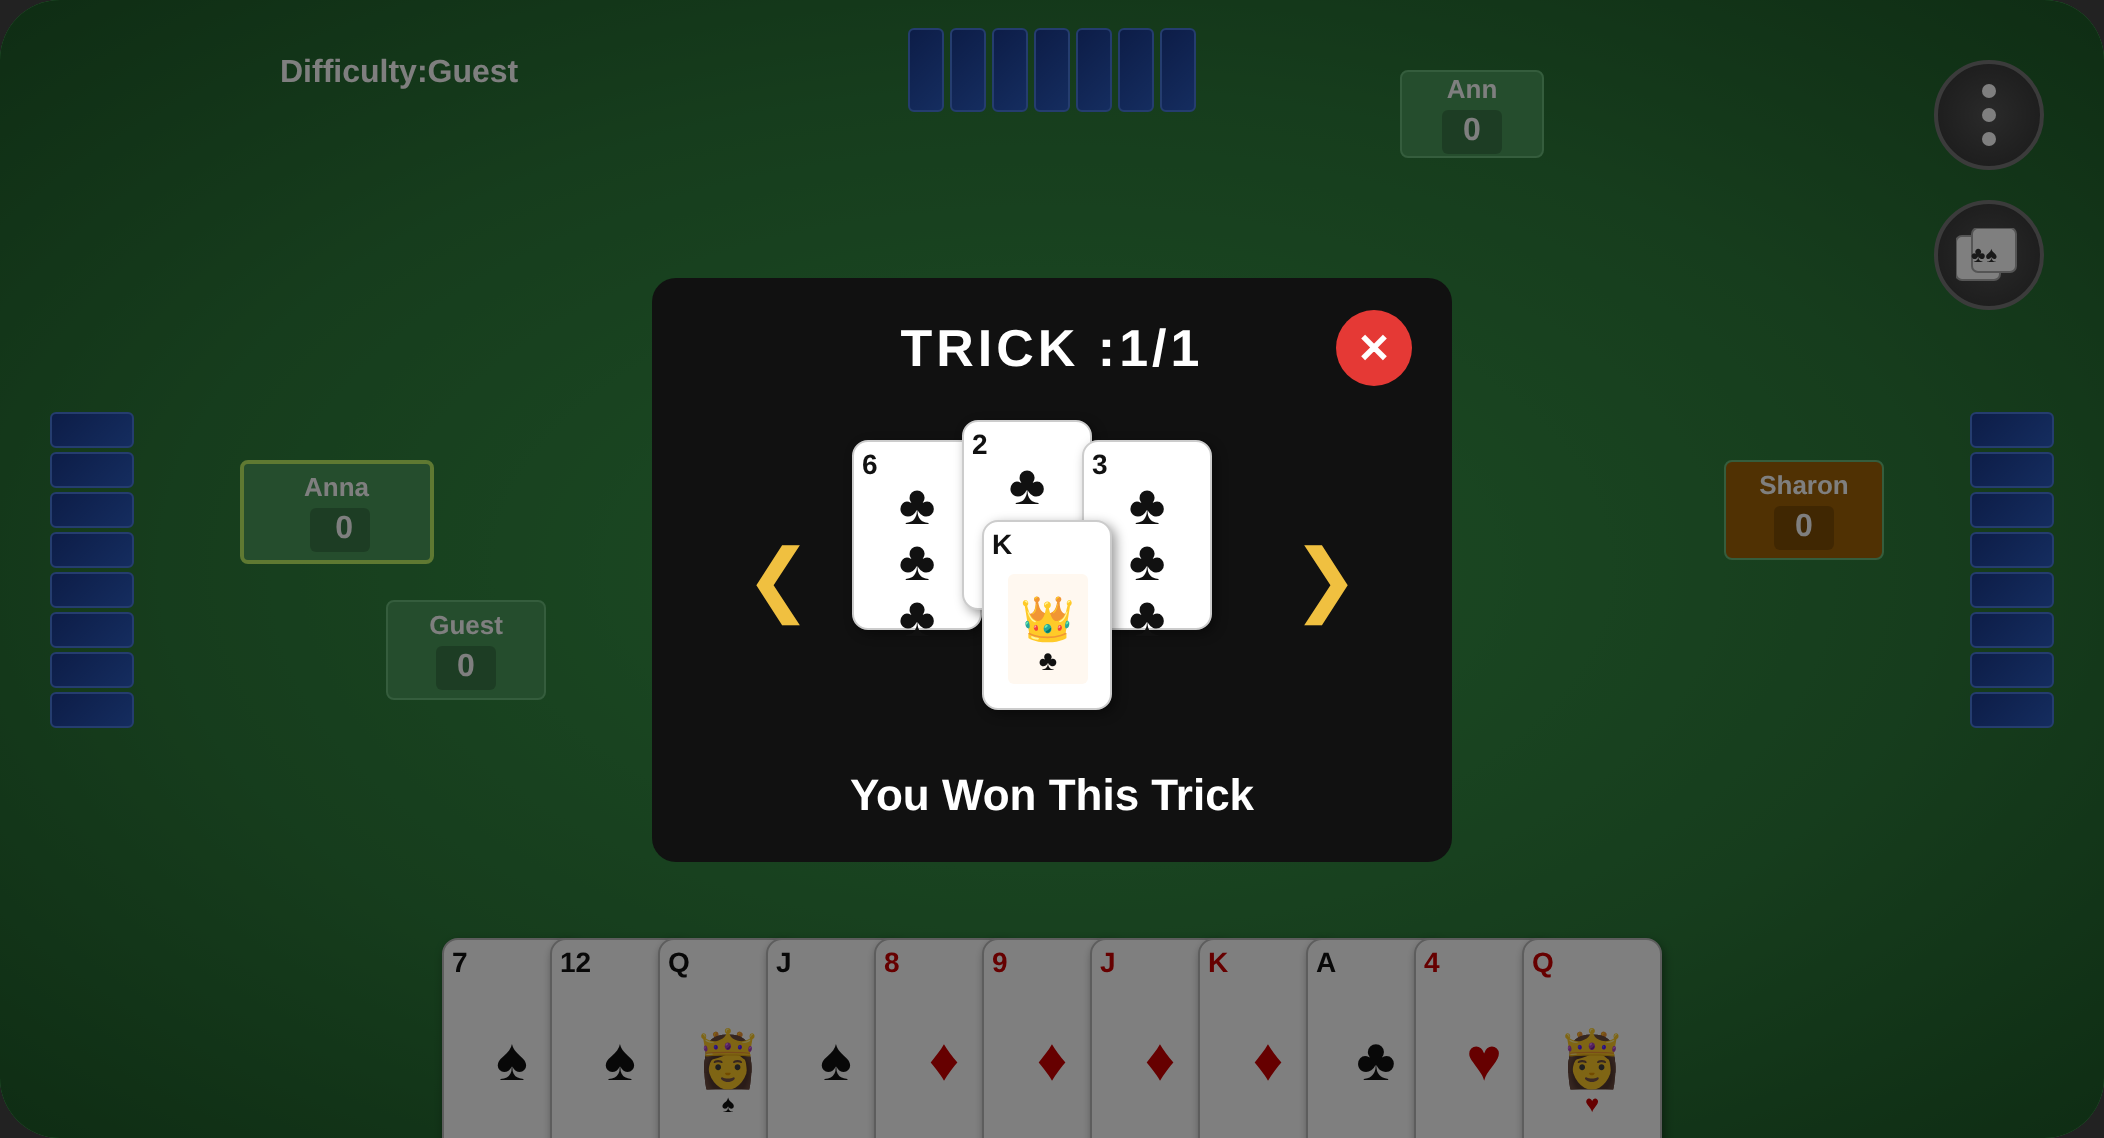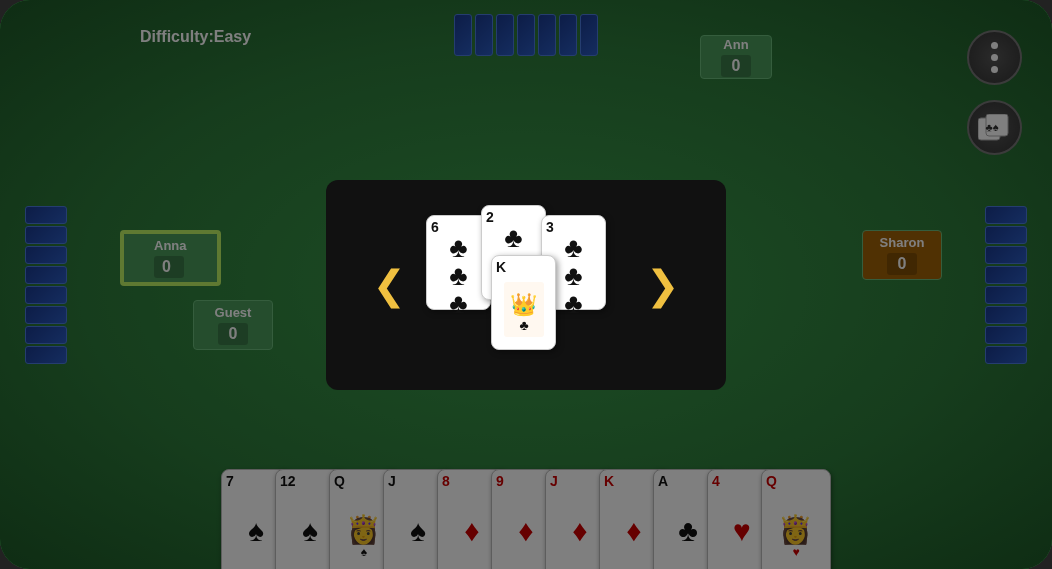--- a/index.html
+++ b/index.html
@@ -152,24 +152,24 @@
       flex-direction: column;
       z-index: 2;
     }
 
     
     .anna-box {
       position: absolute;
       left: 120px;
       top: 230px;
       background: #4a9a5a;
-      border: 4px solid #bef264;
+      border: 2px solid #bef264;
       border-radius: 4px;
       padding: 4px 30px;
-      text-align: left;
+      text-align: right;
       z-index: 2;
       min-width: 80px;
     }
 
     
     .guest-box {
       position: absolute;
       left: 193px;
       top: 300px;
       background: #4a9a5a;
@@ -376,21 +376,21 @@
       display: flex;
       align-items: center;
       justify-content: center;
     }
   </style>
 </head>
 <body>
 
 <div id="game-container">
 
-  <div class="difficulty-label">Difficulty:Easy</div>
+  <div class="difficulty-label">Difficulty:Guest</div>
 
   <div class="top-deck">
     <div class="deck-card-back"></div>
     <div class="deck-card-back"></div>
     <div class="deck-card-back"></div>
     <div class="deck-card-back"></div>
     <div class="deck-card-back"></div>
     <div class="deck-card-back"></div>
     <div class="deck-card-back"></div>
   </div>
@@ -446,20 +446,24 @@
     <div class="score-val">0</div>
   </div>
 
   <div class="sharon-box">
     <div class="player-name">Sharon</div>
     <div class="score-val">0</div>
   </div>
 
   <div class="modal-overlay">
     <div class="modal">
+      <div class="modal-header">
+        <div class="modal-title">TRICK :1/1</div>
+        <div class="modal-close">✕</div>
+      </div>
 
       <div class="modal-cards-area">
         <div class="modal-nav">❮</div>
 
         <div class="trick-cards">
 
           <div class="trick-card clubs card-6c">
             <span class="card-rank">6</span>
             <div class="card-suit-icon">♣<br>♣<br>♣</div>
           </div>
@@ -482,20 +486,21 @@
                 <text x="20" y="30" font-size="22" text-anchor="middle" fill="#333">👑</text>
                 <text x="20" y="48" font-size="14" text-anchor="middle" fill="#111">♣</text>
               </svg>
             </div>
           </div>
         </div>
 
         <div class="modal-nav">❯</div>
       </div>
 
+      <div class="modal-win-msg">You Won This Trick</div>
     </div>
   </div>
 
   <div class="bottom-hand">
 
     <div class="hand-card spades">
       <span class="hc-rank">7</span>
       <div class="hc-suit">♠</div>
     </div>
 

